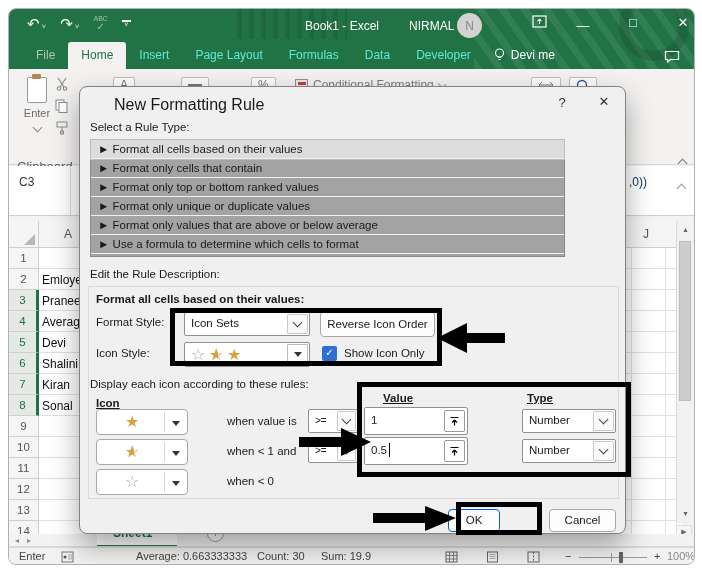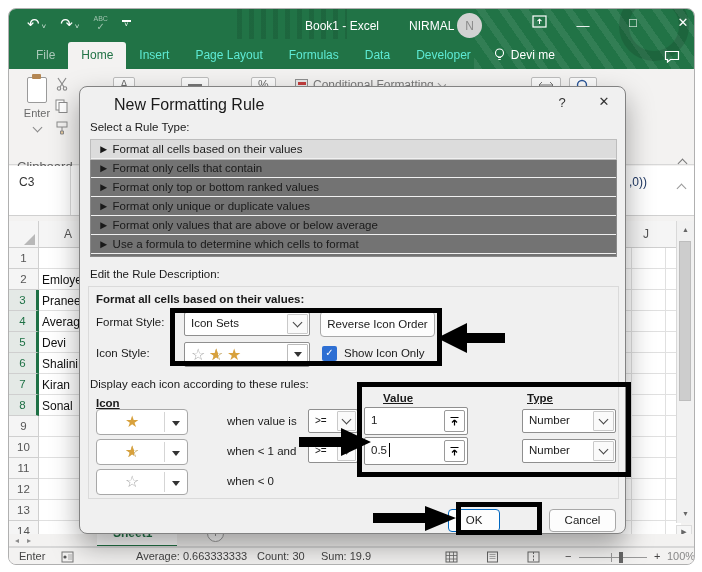--- a/index.html
+++ b/index.html
@@ -89,21 +89,21 @@
   .zoomnotch { position:absolute; left:602px; top:5px; width:1px; height:9px; background:#999; }
   .zoomthumb { position:absolute; left:610px; top:4px; width:4px; height:11px; background:#666; }
 
   
   .dialog { position:absolute; left:70px; top:77px; width:547px; height:448px; background:#f0f0f0;
             border:1px solid #828282; border-radius:8px; box-shadow:0 12px 28px rgba(0,0,0,.35); z-index:10; font-size:11.5px; color:#1a1a1a; }
   .dlgtitle { position:absolute; left:14px; top:9px; font-size:16px;margin-left:20px; }
   .dlghelp { position:absolute; left:472px; top:8px; font-size:13px; color:#333; width:20px; text-align:center; }
   .dlgclose { position:absolute; left:512px; top:7px; font-size:13px; color:#333; width:24px; text-align:center; }
   .lbl { position:absolute; }
-  .listbox { position:absolute; left:10px; top:52px; width:527px; height:118px; background:#737373; border:1px solid #8a8a8a; }
+  .listbox { position:absolute; left:10px; top:52px; width:475px; height:118px; background:#a3a3a3; border:1px solid #8a8a8a; }
   .ritem { height:19px; line-height:19px; padding-left:7px; border-bottom:1px solid #f0f0f0; white-space:nowrap; }
   .ritem.sel { background:#dcdcdc; outline:1px solid #bdbdbd; }
   .groupbox { position:absolute; left:8px; top:199px; width:531px; height:213px; border:1px solid #dadada; }
   .bold { font-weight:bold; }
   .ddfield { position:absolute; background:#fff; border:1px solid #8f8f8f; border-radius:2px; }
   .ddtext { position:absolute; left:6px; top:4px; white-space:nowrap; }
   .ddbox { position:absolute; right:1px; top:1px; bottom:1px; width:21px; background:#fafafa; border:1px solid #c9c9c9; border-radius:1px; display:flex; align-items:center; justify-content:center; }
   .chev { width:7px; height:7px; border-right:1.3px solid #444; border-bottom:1.3px solid #444; transform:rotate(45deg); margin-top:-3px; }
   .tri { width:0; height:0; border-left:4px solid transparent; border-right:4px solid transparent; border-top:5px solid #333; }
   .btn { position:absolute; background:#fdfdfd; border:1px solid #a8a8a8; border-radius:4px; text-align:center; }

